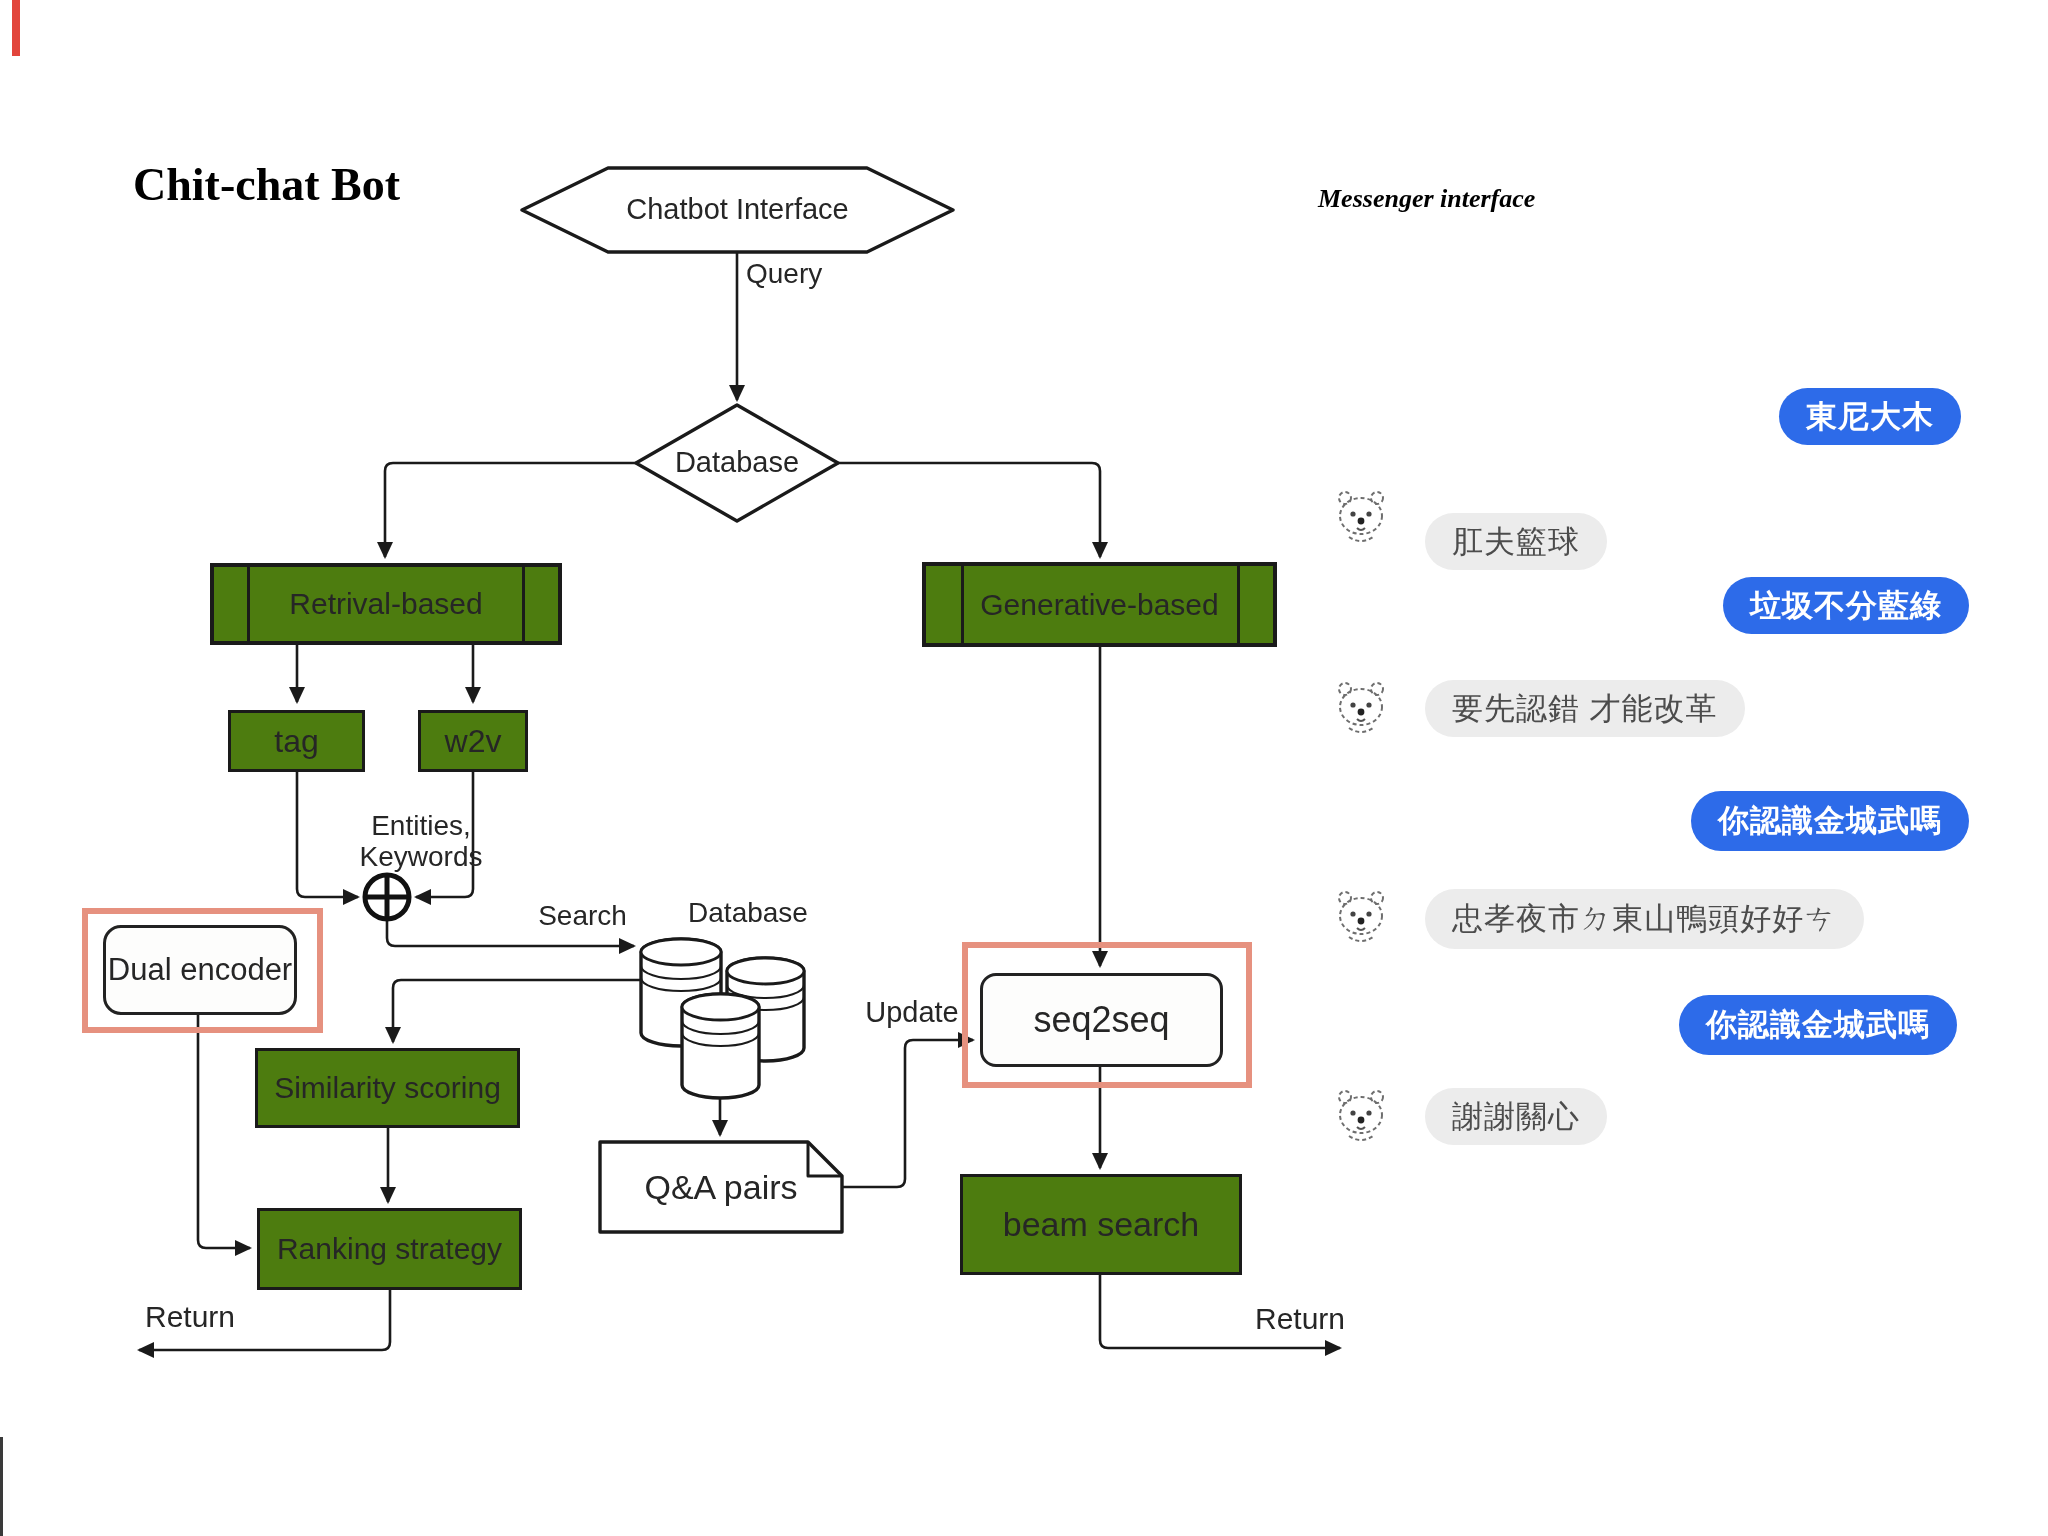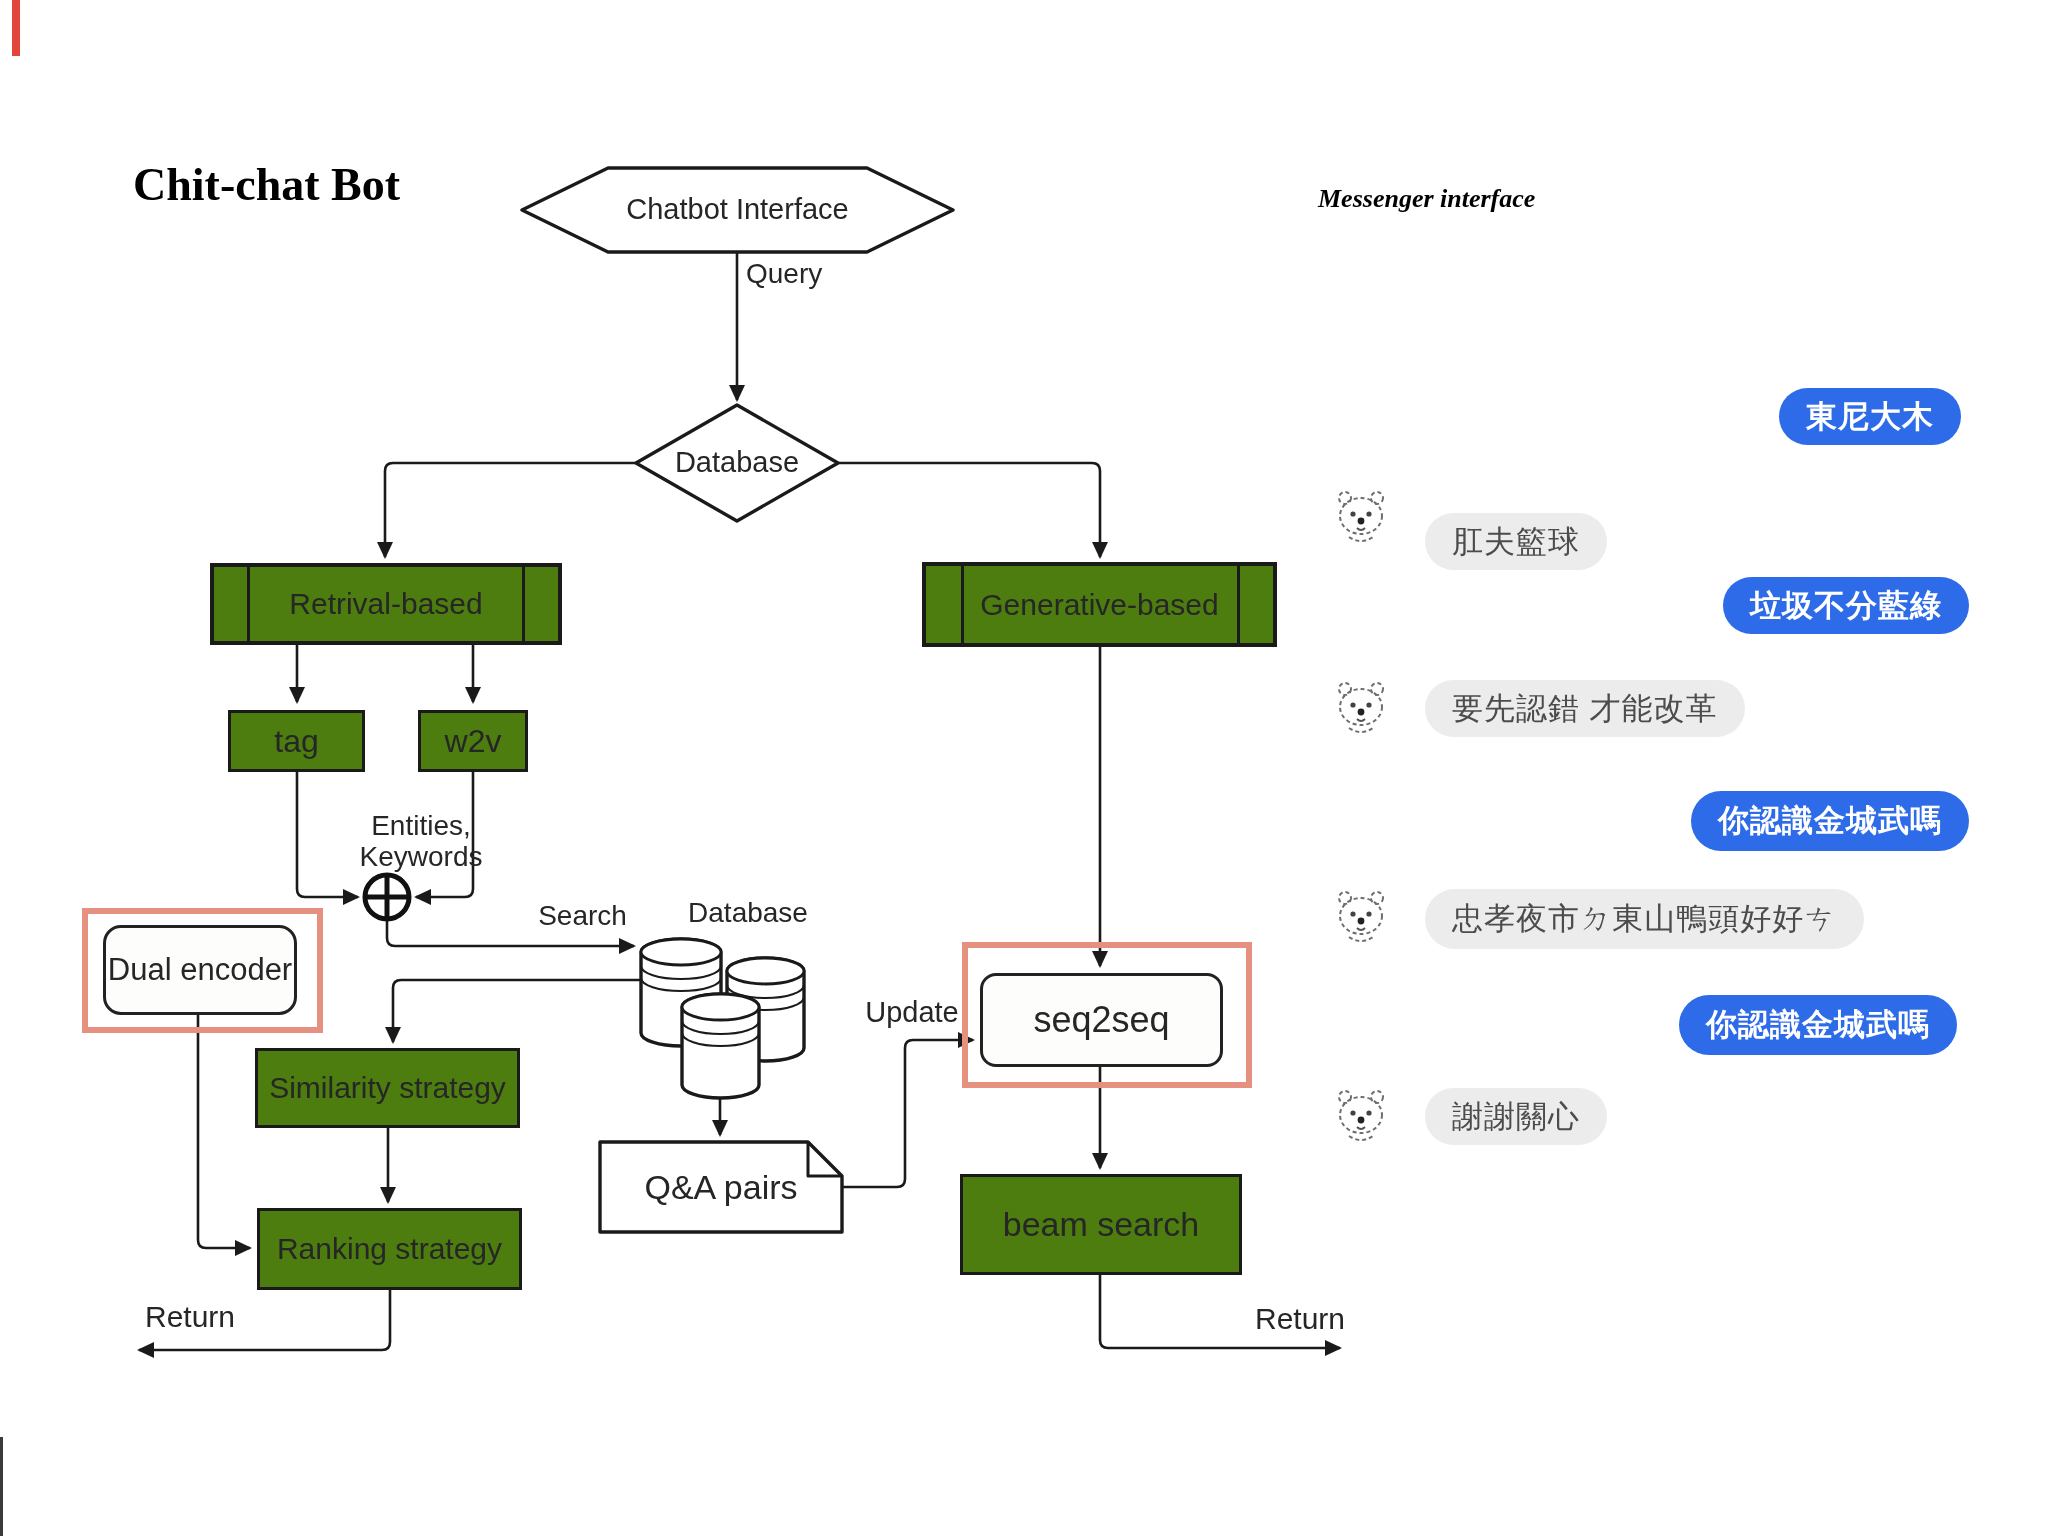--- a/index.html
+++ b/index.html
@@ -121,21 +121,21 @@
 
 <div class="hl" style="left:82px;top:908px;width:241px;height:125px;"></div>
 <div class="round-node" style="left:103px;top:925px;width:194px;height:90px;border-radius:18px;font-size:31px;line-height:1.12;">
   <span>Dual encoder</span>
 </div>
 
 <div class="lbl" style="left:535px;top:901px;width:95px;height:30px;font-size:28px;">Search</div>
 <div class="lbl" style="left:678px;top:898px;width:140px;height:30px;font-size:28px;">Database</div>
 
 <div class="node" style="left:255px;top:1048px;width:265px;height:80px;font-size:30px;">
-  <span>Similarity strategy</span>
+  <span>Similarity scoring</span>
 </div>
 <div class="node" style="left:257px;top:1208px;width:265px;height:82px;font-size:30px;">
   <span>Ranking strategy</span>
 </div>
 <div class="lbl" style="left:138px;top:1300px;width:104px;height:34px;font-size:30px;">Return</div>
 
 <div class="lbl" style="left:600px;top:1142px;width:242px;height:90px;font-size:34px;">Q&amp;A pairs</div>
 <div class="lbl" style="left:860px;top:996px;width:104px;height:34px;font-size:29px;">Update</div>
 
 <div class="hl" style="left:962px;top:942px;width:290px;height:146px;"></div>

